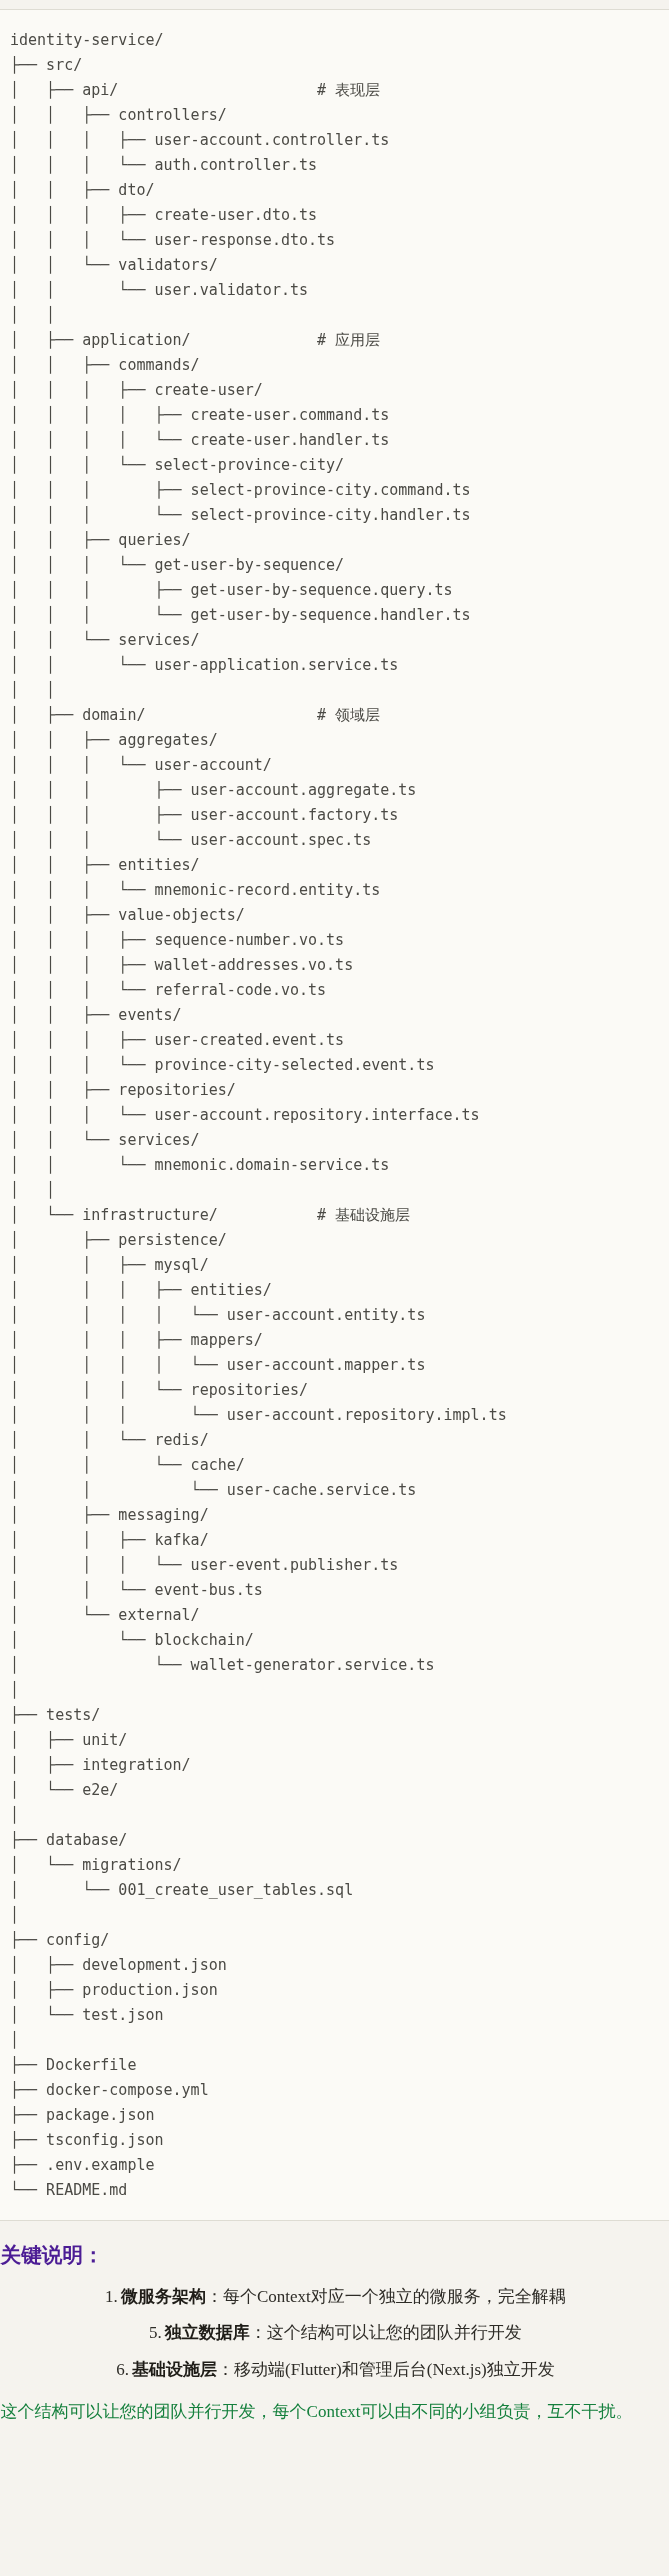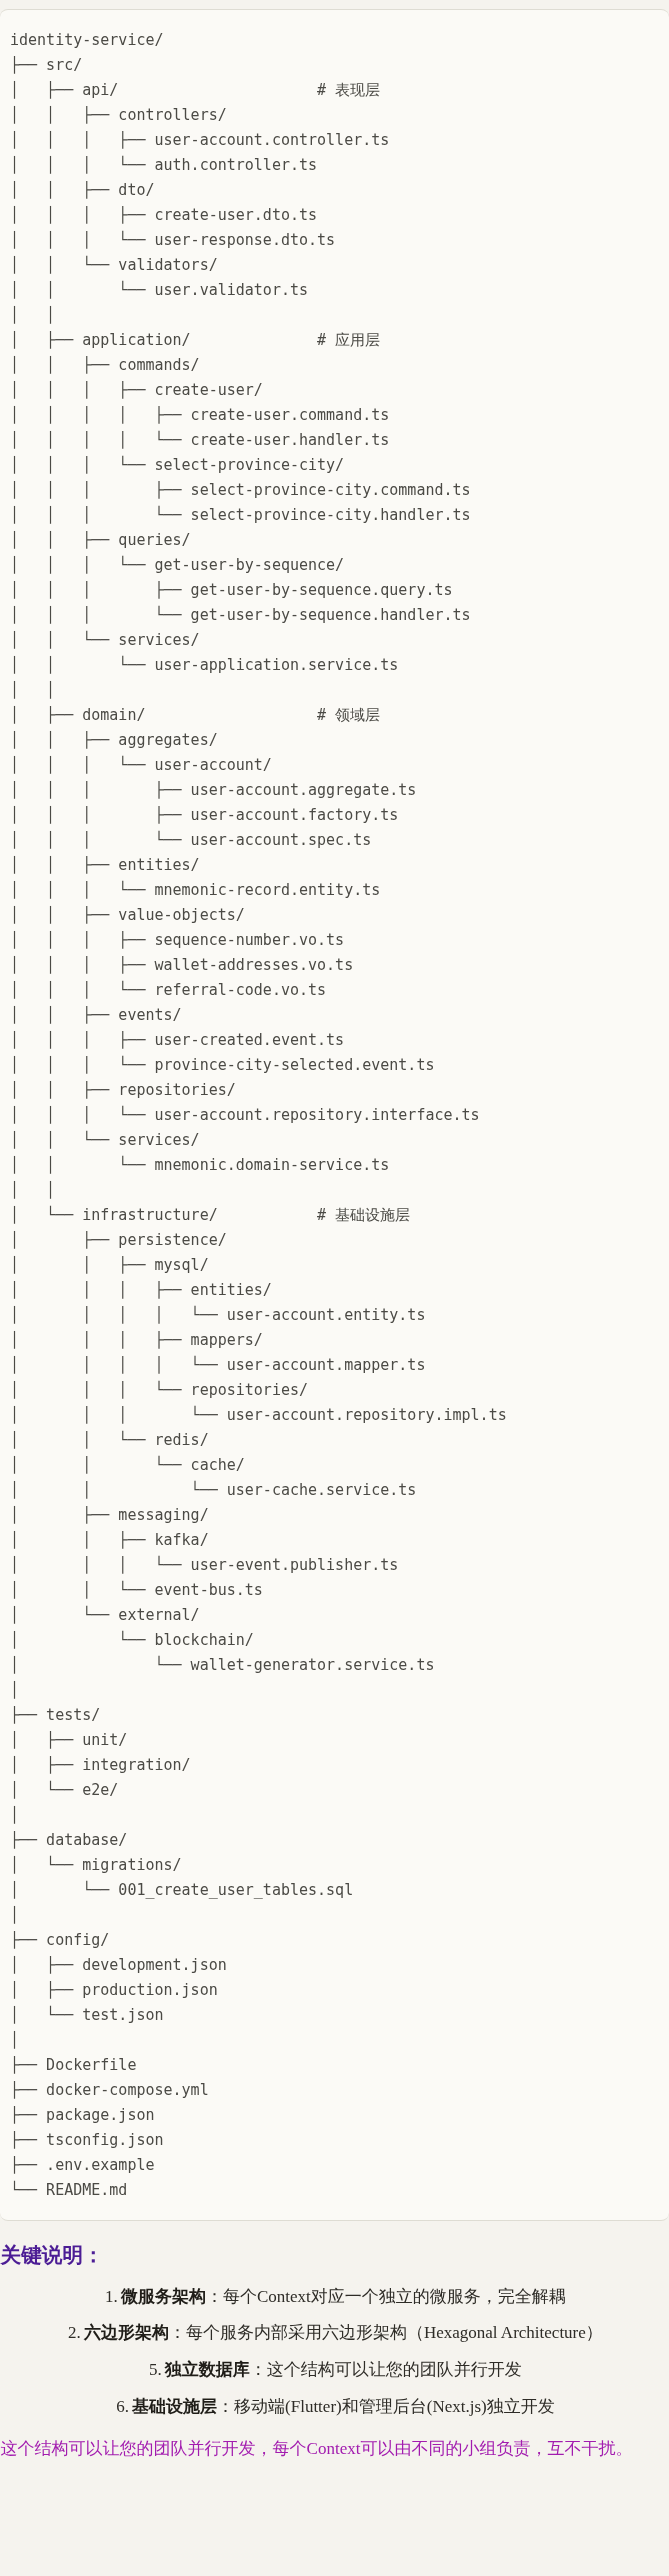--- a/index.html
+++ b/index.html
@@ -19,21 +19,20 @@
     color: #1F1D18;
     margin: 0 6.3px 8.1px 1.3px;
   }
 
   .code-block {
     background: #FBFAF6;
     border-top: 0.6px solid #DEDCD3;
     border-bottom: 0.6px solid #DEDCD3;
     padding: 18px 3px 17px 10px;
     overflow: hidden;
-    border-radius: 8px;
   }
   .code-block pre {
     margin: 0;
     font-family: "DejaVu Sans Mono", monospace;
     font-size: 15px;
     line-height: 25px;
     color: #4B4A45;
     white-space: pre;
   }
 
@@ -53,21 +52,21 @@
     text-align: center;
   }
   .note-item .num { color: #2E2C27; }
   .note-item .label { font-weight: bold; color: #1F1D18; margin-left: 3.1px; }
   .note-item .sep, .note-item .text { color: #2E2C27; }
 
   p.closing {
     font-size: 17px;
     line-height: 23px;
     margin: 19px 0 0 0.6px;
-    color: #a21caf;
+    color: #15803d;
   }
 </style>
 </head>
 <body>
 
 <main class="page">
 
 
   <section class="code-block">
     <pre id="tree-pre">identity-service/
@@ -157,21 +156,20 @@
 ├── tsconfig.json
 ├── .env.example
 └── README.md</pre>
   </section>
 
   <h2 class="notes-heading">关键说明：</h2>
 
   <div class="notes-list" id="notes-list">
     <div class="note-item"><span class="num">1.</span><span class="label">微服务架构</span><span class="sep">：</span><span class="text">每个Context对应一个独立的微服务，完全解耦</span></div>
 
-    <div class="note-item"><span class="num">2.</span><span class="label">六边形架构</span><span class="sep">：</span><span class="text">每个服务内部采用六边形架构（Hexagonal Architecture）</span></div>
 
 
 
     <div class="note-item"><span class="num">5.</span><span class="label">独立数据库</span><span class="sep">：</span><span class="text">这个结构可以让您的团队并行开发</span></div>
 
     <div class="note-item"><span class="num">6.</span><span class="label">基础设施层</span><span class="sep">：</span><span class="text">移动端(Flutter)和管理后台(Next.js)独立开发</span></div>
   </div>
 
   <p class="closing">这个结构可以让您的团队并行开发，每个Context可以由不同的小组负责，互不干扰。</p>
 

